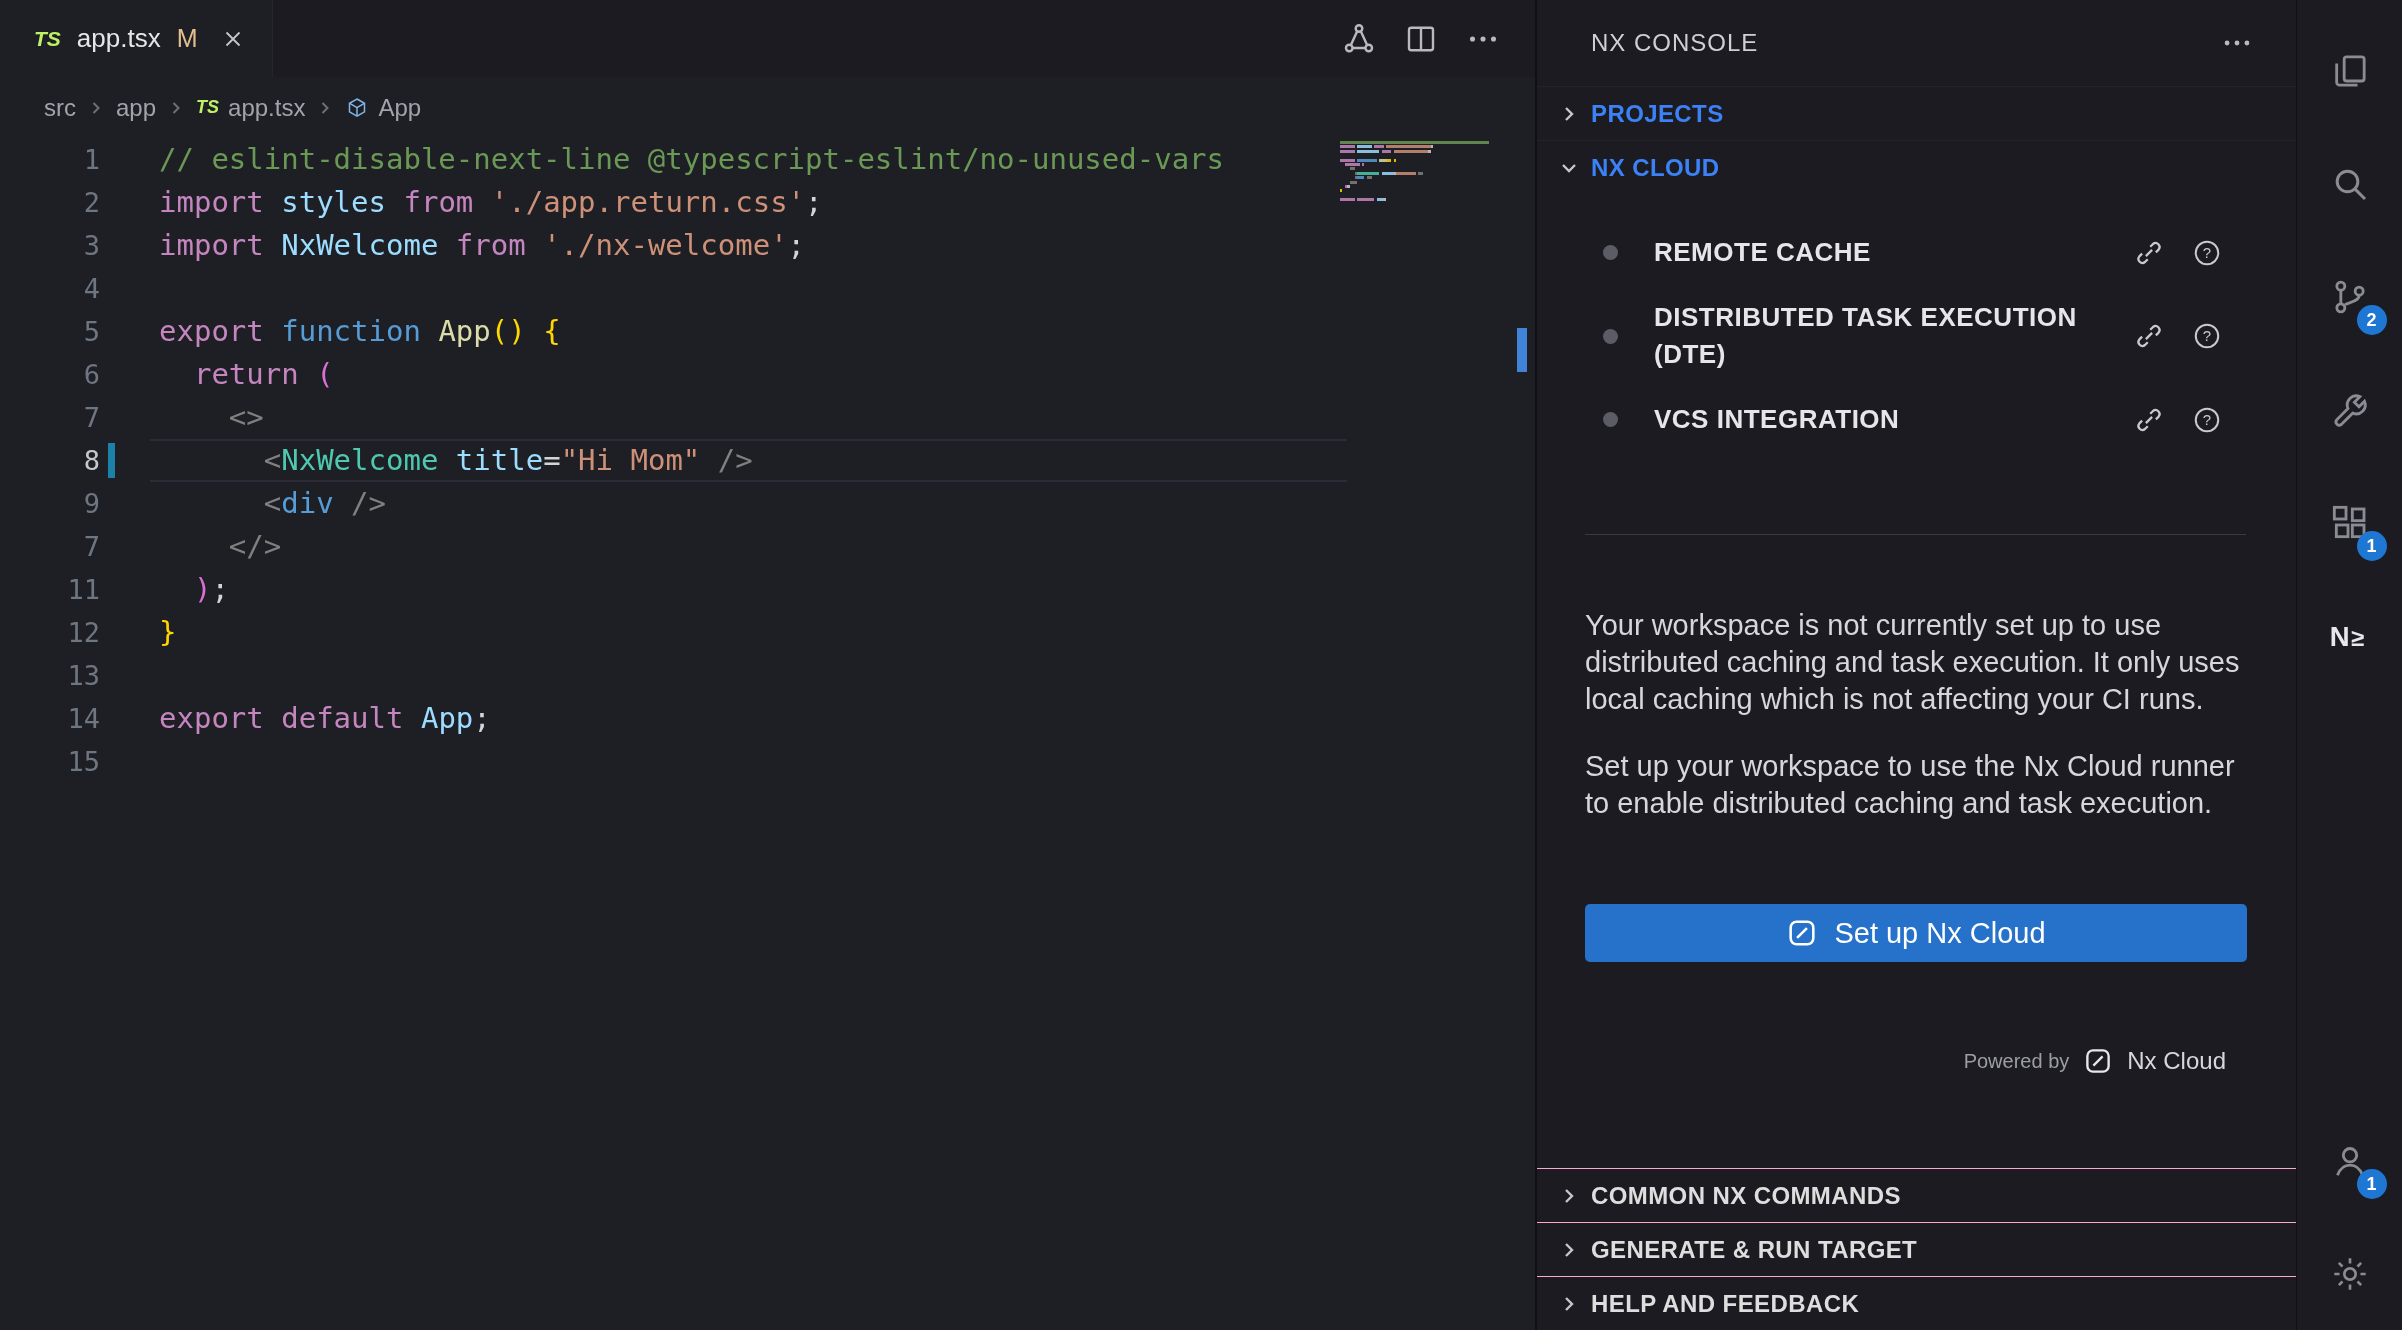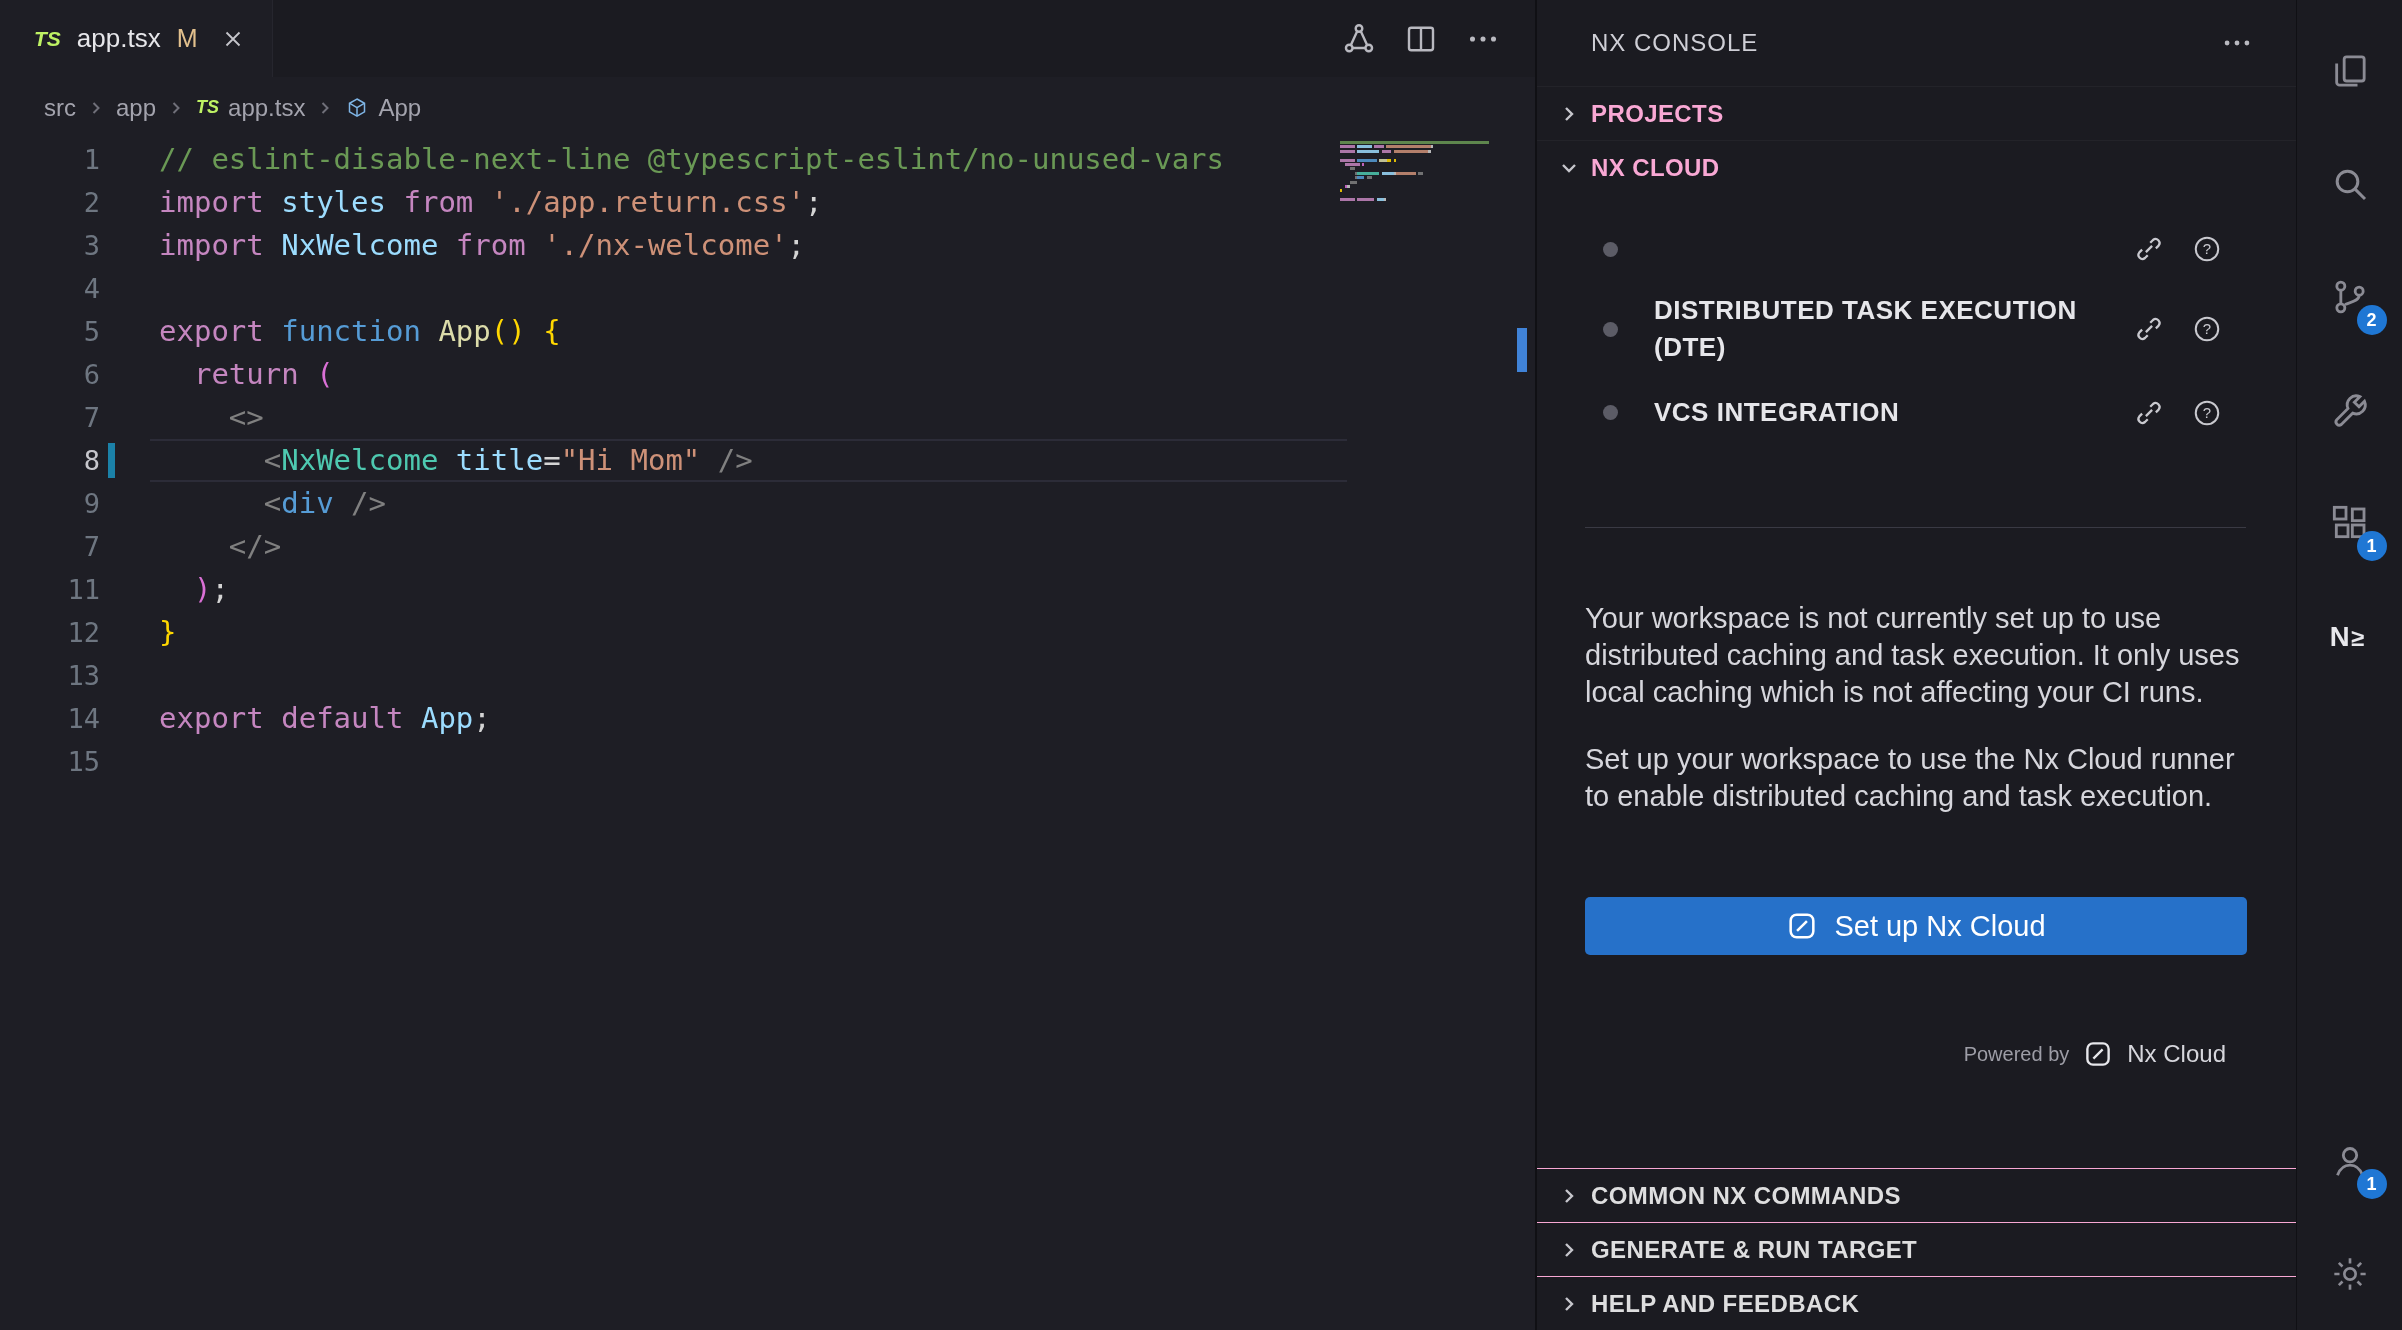--- a/index.html
+++ b/index.html
@@ -48,21 +48,21 @@
                       background:#4083D8; }
 
   
   .side-panel { width:760px; background:#1b1b21; border-left:1px solid #101014;
                 display:flex; flex-direction:column; overflow:hidden; }
   .panel-header { height:86px; flex:none; display:flex; align-items:center;
                   padding:0 42px 0 54px; }
   .panel-title { font-size:24px; color:#cfcfd6; letter-spacing:1px; }
   .panel-more { margin-left:auto; color:#b9b9c0; display:flex; }
   .section-row { height:54px; flex:none; display:flex; align-items:center; gap:10px;
-                 padding-left:20px; font-size:24px; font-weight:bold; color:#f9a8d4;
+                 padding-left:20px; font-size:24px; font-weight:bold; color:#3b82f6;
                  letter-spacing:.4px; border-top:1px solid rgba(255,255,255,0.04); }
   .chev { display:flex; color:#c6c6cc; }
   .chev.down { transform:rotate(90deg); }
 
   .nxcloud-body { flex:none; }
   #features { padding-top:26px; }
   .feature-row { display:flex; align-items:center; padding:14px 74px 14px 66px; }
   .feature-bullet { width:15px; height:15px; border-radius:50%; background:#5c5c66;
                     margin-right:36px; flex:none; }
   .feature-label { font-size:26px; font-weight:bold; color:#e6e6ea; letter-spacing:.5px;
@@ -393,20 +393,21 @@
             <path d="M6 4l4 4-4 4"></path>
           </svg>
         </span>
       <span>NX CLOUD</span>
     </div>
 
     <div class="nxcloud-body">
       <div id="features">
           <div class="feature-row">
     <span class="feature-bullet"></span>
+    <span class="feature-label">REMOTE CACHE</span>
     <span class="feature-icons">
       <span class="f-icon">
         <svg width="30" height="30" viewBox="0 0 24 24" fill="none" stroke="currentColor" stroke-width="1.8">
                   <path d="M9.5 14.5l5-5"></path>
                   <path d="M11 17l-2.2 2.2a3.2 3.2 0 0 1-4.5-4.5L6.5 12.5"></path>
                   <path d="M13 7l2.2-2.2a3.2 3.2 0 0 1 4.5 4.5L17.5 11.5"></path>
                 </svg>
       </span>
       <span class="f-icon">
         <svg width="30" height="30" viewBox="0 0 24 24">

